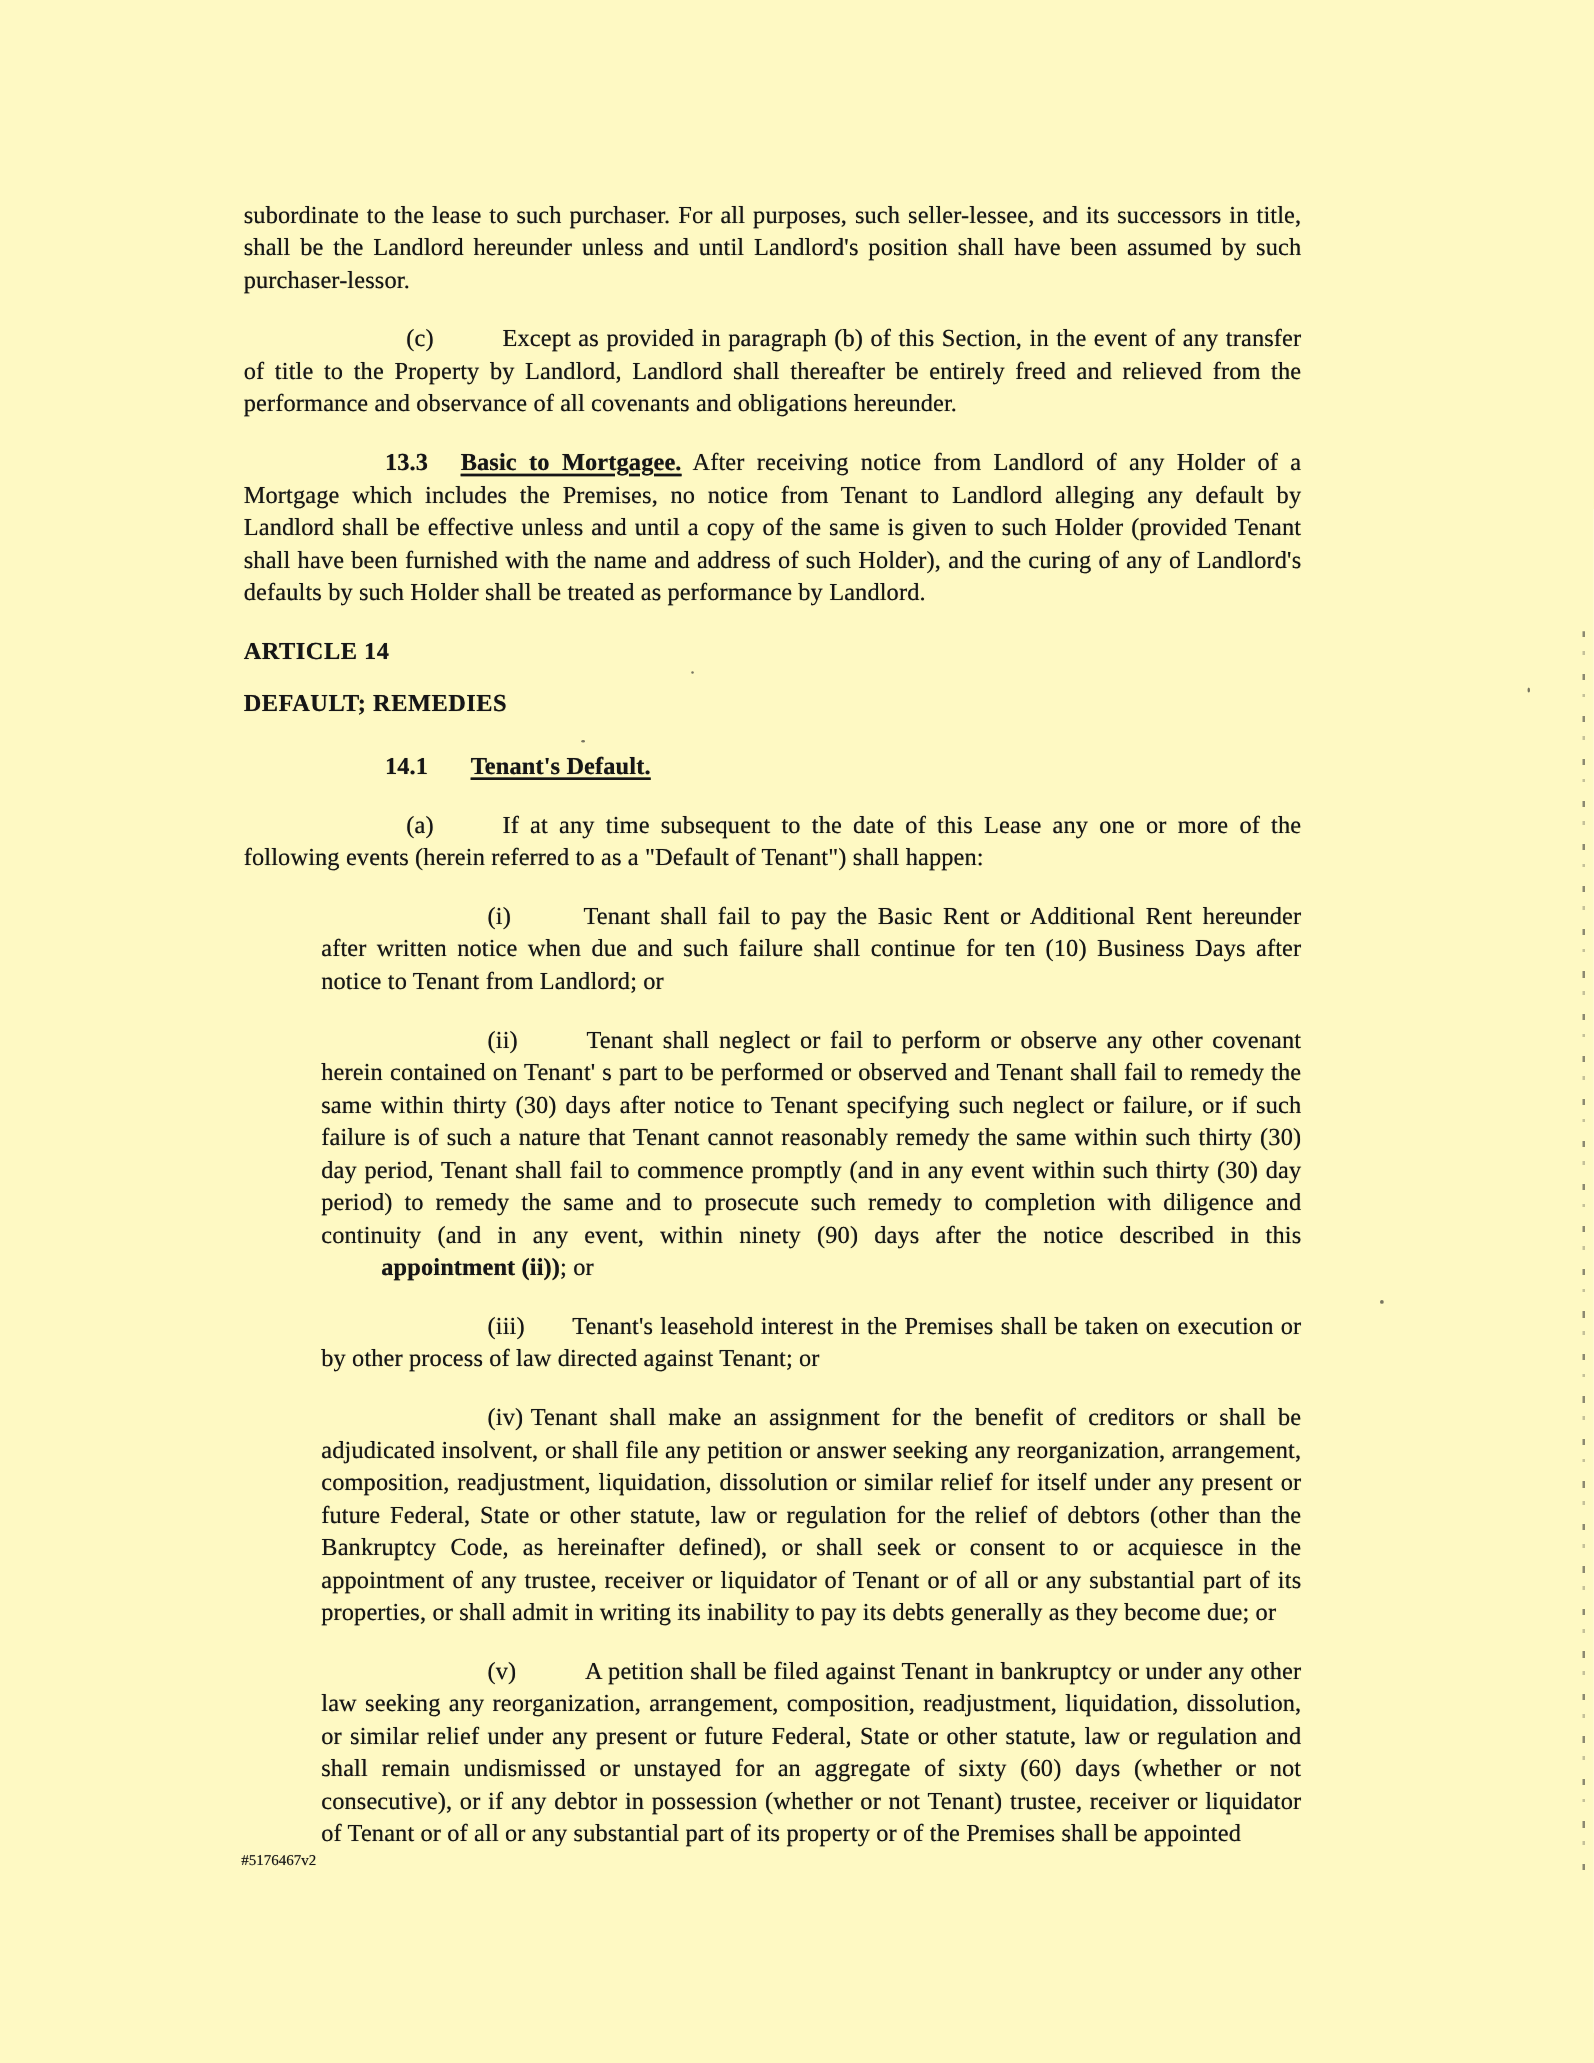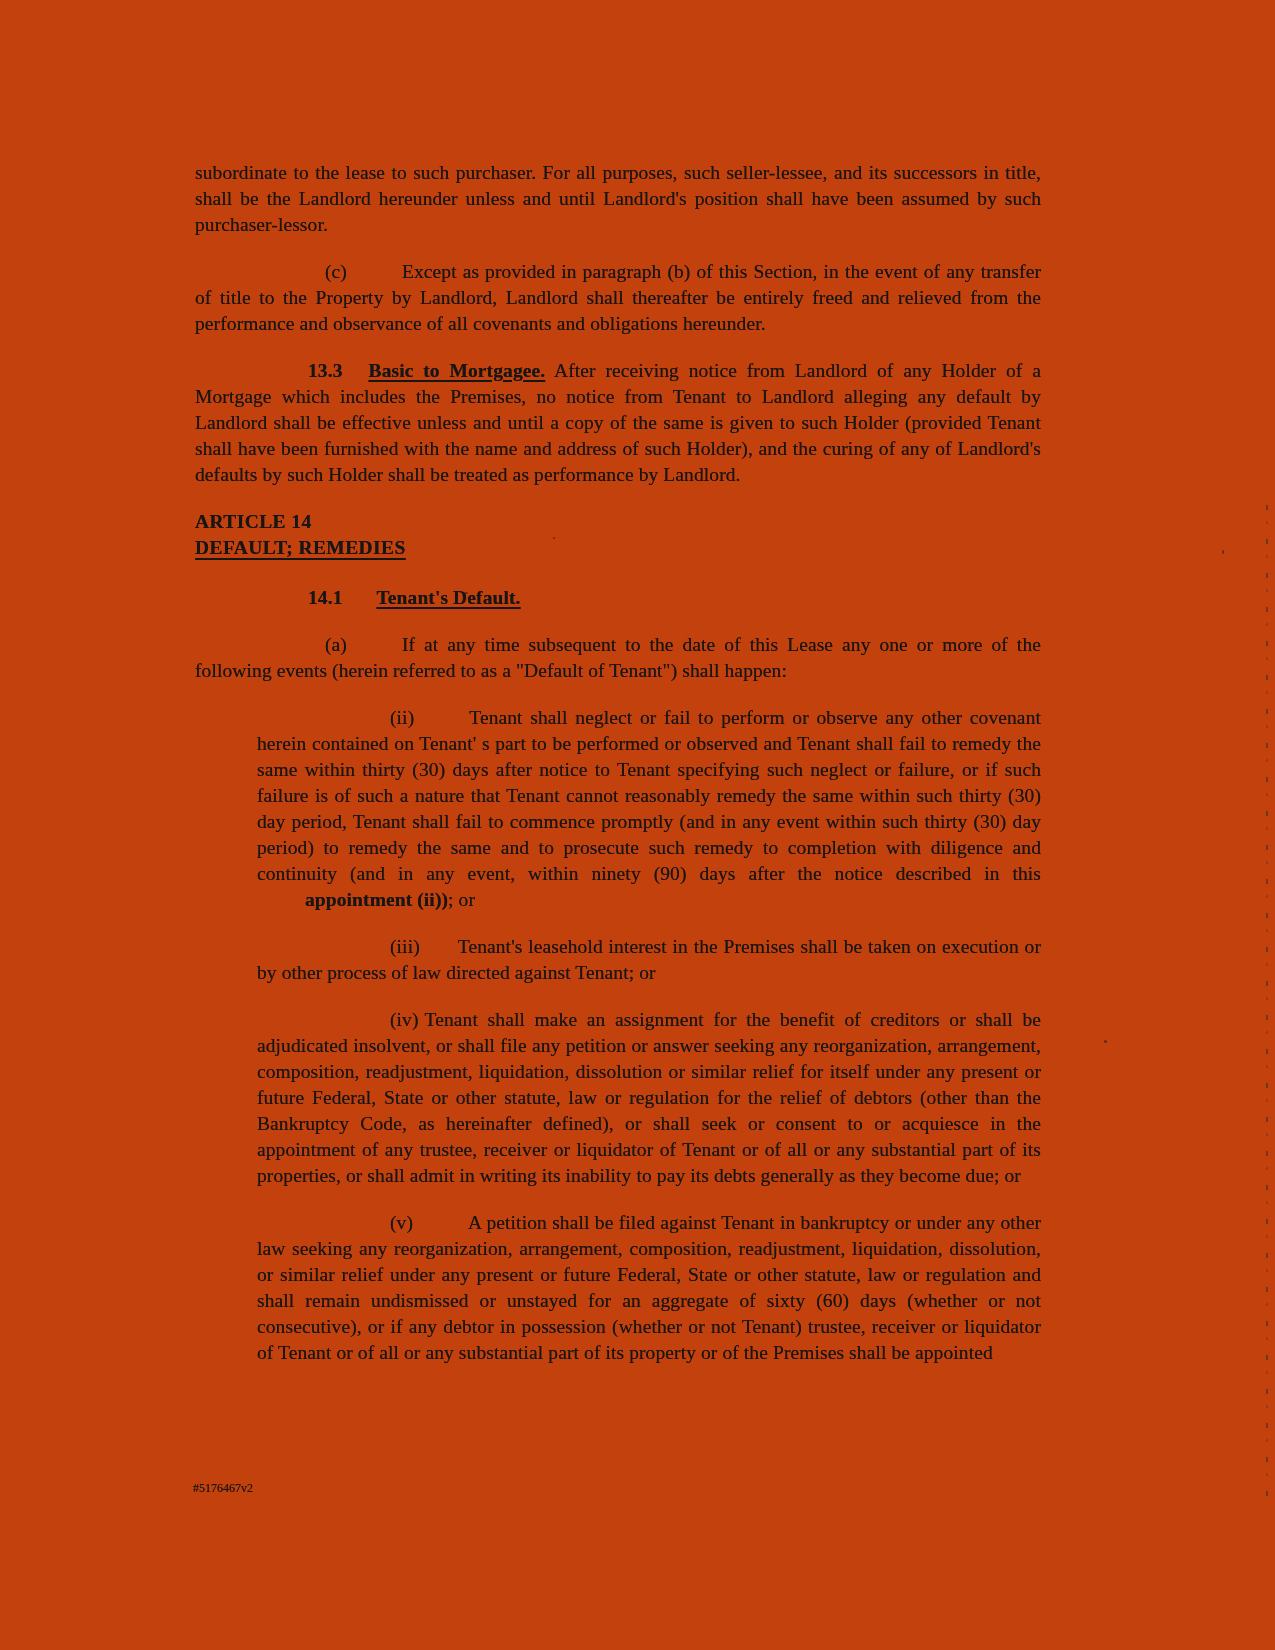--- a/index.html
+++ b/index.html
@@ -11,21 +11,21 @@
     width: 1275px;
     height: 1650px;
     position: relative;
     overflow: hidden;
     font-family: "Liberation Serif", "DejaVu Serif", serif;
     color: #161616;
   }
   .page {
     position: absolute;
     inset: 0;
-    background: #c2410c;
+    background: #fef9c3;
   }
   .content {
     position: absolute;
     left: 195px;
     top: 160px;
     width: 846px;
     font-size: 19.5px;
     line-height: 26px;
     text-align: justify;
     text-shadow: 0 0 0.6px rgba(10,10,10,0.65);
@@ -53,23 +53,23 @@
   .g60 { width: 58px; }
   .g40 { width: 38px; }
   .g8  { width: 6px; }
   .article-heading {
     text-indent: 0;
     margin: 6px 0 24px 0;
     font-weight: bold;
     letter-spacing: 0.4px;
   }
   .article-heading .line2 {
-    text-decoration: underline;
     text-decoration-thickness: 2px;
     text-underline-offset: 4px;
+    margin-top: 16px;
   }
   .sec-heading { margin-bottom: 24px; }
   .footer-id {
     position: absolute;
     left: 193px;
     top: 1481px;
     font-size: 12px;
     text-shadow: 0 0 0.6px rgba(10,10,10,0.6);
   }
   
@@ -112,20 +112,21 @@
 
     <div class="article-heading">
       <div class="line1">ARTICLE 14</div>
       <div class="line2">DEFAULT; REMEDIES</div>
     </div>
 
     <p class="para indent-sec sec-heading"><span class="b">14.1</span><span class="gap g35"></span><span class="u">Tenant's Default.</span></p>
 
     <p class="para indent1"><span class="lbl">(a)</span><span class="gap g55"></span><span>If at any time subsequent to the date of this Lease any one or more of the following events (herein referred to as a "Default of Tenant") shall happen:</span></p>
 
+    <div class="subitem"><span class="lbl">(i)</span><span class="gap g60"></span><span>Tenant shall fail to pay the Basic Rent or Additional Rent hereunder after written notice when due and such failure shall continue for ten (10) Business Days after notice to Tenant from Landlord; or</span></div>
 
     <div class="subitem"><span class="lbl">(ii)</span><span class="gap g55"></span><span>Tenant shall neglect or fail to perform or observe any other covenant herein contained on Tenant' s part to be performed or observed and Tenant shall fail to remedy the same within thirty (30) days after notice to Tenant specifying such neglect or failure, or if such failure is of such a nature that Tenant cannot reasonably remedy the same within such thirty (30) day period, Tenant shall fail to commence promptly (and in any event within such thirty (30) day period) to remedy the same and to prosecute such remedy to completion with diligence and continuity (and in any event, within ninety (90) days after the notice described in this</span>
       <span class="b">appointment (ii))</span><span>; or</span></div>
 
     <div class="subitem"><span class="lbl">(iii)</span><span class="gap g40"></span><span>Tenant's leasehold interest in the Premises shall be taken on execution or by other process of law directed against Tenant; or</span></div>
 
     <div class="subitem"><span class="lbl">(iv)</span><span class="gap g8"></span><span>Tenant shall make an assignment for the benefit of creditors or shall be adjudicated insolvent, or shall file any petition or answer seeking any reorganization, arrangement, composition, readjustment, liquidation, dissolution or similar relief for itself under any present or future Federal, State or other statute, law or regulation for the relief of debtors (other than the Bankruptcy Code, as hereinafter defined), or shall seek or consent to or acquiesce in the appointment of any trustee, receiver or liquidator of Tenant or of all or any substantial part of its properties, or shall admit in writing its inability to pay its debts generally as they become due; or</span></div>
 
     <div class="subitem"><span class="lbl">(v)</span><span class="gap g55"></span><span>A petition shall be filed against Tenant in bankruptcy or under any other law seeking any reorganization, arrangement, composition, readjustment, liquidation, dissolution, or similar relief under any present or future Federal, State or other statute, law or regulation and shall remain undismissed or unstayed for an aggregate of sixty (60) days (whether or not consecutive), or if any debtor in possession (whether or not Tenant) trustee, receiver or liquidator of Tenant or of all or any substantial part of its property or of the Premises shall be appointed</span></div>
 

